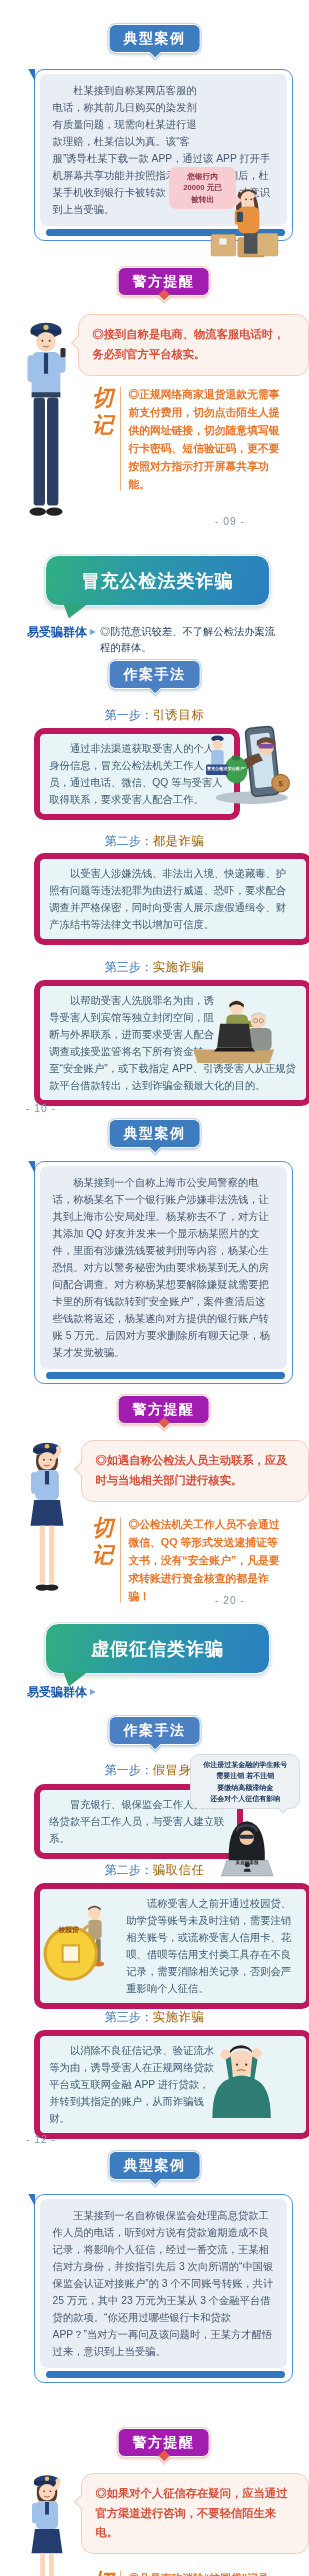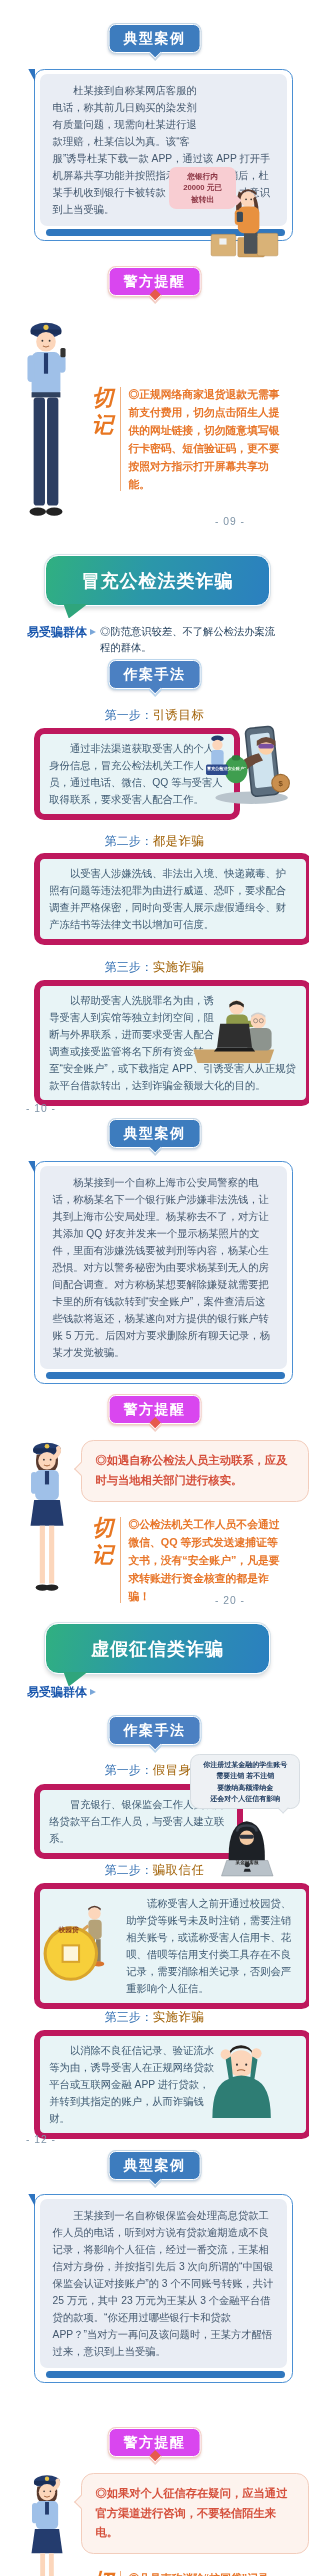--- a/index.html
+++ b/index.html
@@ -7,21 +7,21 @@
   .canvas{position:relative;width:309px;height:3173px;background:#ffffff;overflow:hidden;margin:0;}
 
   
   .badge{position:absolute;left:50%;transform:translateX(-50%);padding:4.6px 14.4px;border-radius:7.2px;
          color:#fff;font-family:"Liberation Serif",serif;font-weight:bold;font-size:14px;letter-spacing:1.5px;
          border:1.5px solid #fff;white-space:nowrap;z-index:4;}
   .badge::after{content:"";position:absolute;left:50%;bottom:-4.6px;width:8.2px;height:8.2px;margin-left:-4.1px;
          transform:rotate(45deg);border-right:1.5px solid #fff;border-bottom:1.5px solid #fff;}
   .badge.blue{background:#3d7cbe;box-shadow:0 0 0 1px #c6d6e4,0 1.5px 2.6px rgba(40,70,110,.25);}
   .badge.blue::after{background:#3d7cbe;box-shadow:1.5px 1.5px 0 0 #c6d6e4;}
-  .badge.red{background:#d946ef;box-shadow:0 0 0 1px #f3cfc5,0 1.5px 2.6px rgba(150,50,40,.25);}
+  .badge.red{background:#a21caf;box-shadow:0 0 0 1px #f3cfc5,0 1.5px 2.6px rgba(150,50,40,.25);margin-left:9px;}
   .badge.red::after{background:#e65a4c;box-shadow:1.5px 1.5px 0 0 #f3cfc5;}
   .badge.steel{background:#4b80c2;box-shadow:0 0 0 1px #bcd6ec,0 1.5px 2.6px rgba(40,70,110,.25);}
   .badge.steel::after{background:#4b80c2;box-shadow:1.5px 1.5px 0 0 #bcd6ec;}
 
   
   .section-title{position:absolute;left:45px;width:223px;height:49px;border-radius:13.4px;
       background:linear-gradient(105deg,#30b080 0%,#2b97a9 45%,#2b7fc0 100%);
       border:1.5px solid #fff;box-shadow:0 0 0 1px #d9e3ea,0 2.1px 4.1px rgba(0,0,0,.15);
       color:#fff;font-family:Liberation Sans, sans-serif;font-weight:bold;font-size:18px;letter-spacing:1px;
       display:flex;align-items:center;justify-content:center;z-index:4;}
@@ -133,20 +133,21 @@
       <rect x="20" y="78" width="14" height="52" rx="7" fill="#9fc0e8"></rect>
       <rect x="80" y="78" width="14" height="34" rx="7" fill="#9fc0e8"></rect>
       <rect x="84" y="64" width="10" height="18" rx="3" fill="#333"></rect>
       <rect x="32" y="160" width="22" height="210" rx="6" fill="#2c3e62"></rect>
       <rect x="58" y="160" width="22" height="210" rx="6" fill="#2c3e62"></rect>
       <ellipse cx="40" cy="382" rx="16" ry="8" fill="#222"></ellipse>
       <ellipse cx="72" cy="382" rx="16" ry="8" fill="#222"></ellipse>
     </svg>
   </div>
 
+  <div class="tip-bubble" style="top:314px;left:78px;width:202px">◎接到自称是电商、物流客服电话时，务必到官方平台核实。</div>
 
   <div class="remember" style="top:385px;left:90px;width:191px">
     <div class="remember-title">切记</div>
     <div class="remember-divider"></div>
     <div class="remember-text">◎正规网络商家退货退款无需事前支付费用，切勿点击陌生人提供的网址链接，切勿随意填写银行卡密码、短信验证码，更不要按照对方指示打开屏幕共享功能。</div>
   </div>
 
   <div class="page-num" style="top:516px;right:64px">- 09 -</div>
 
   <div class="section-title" style="top:555px">冒充公检法类诈骗</div>

